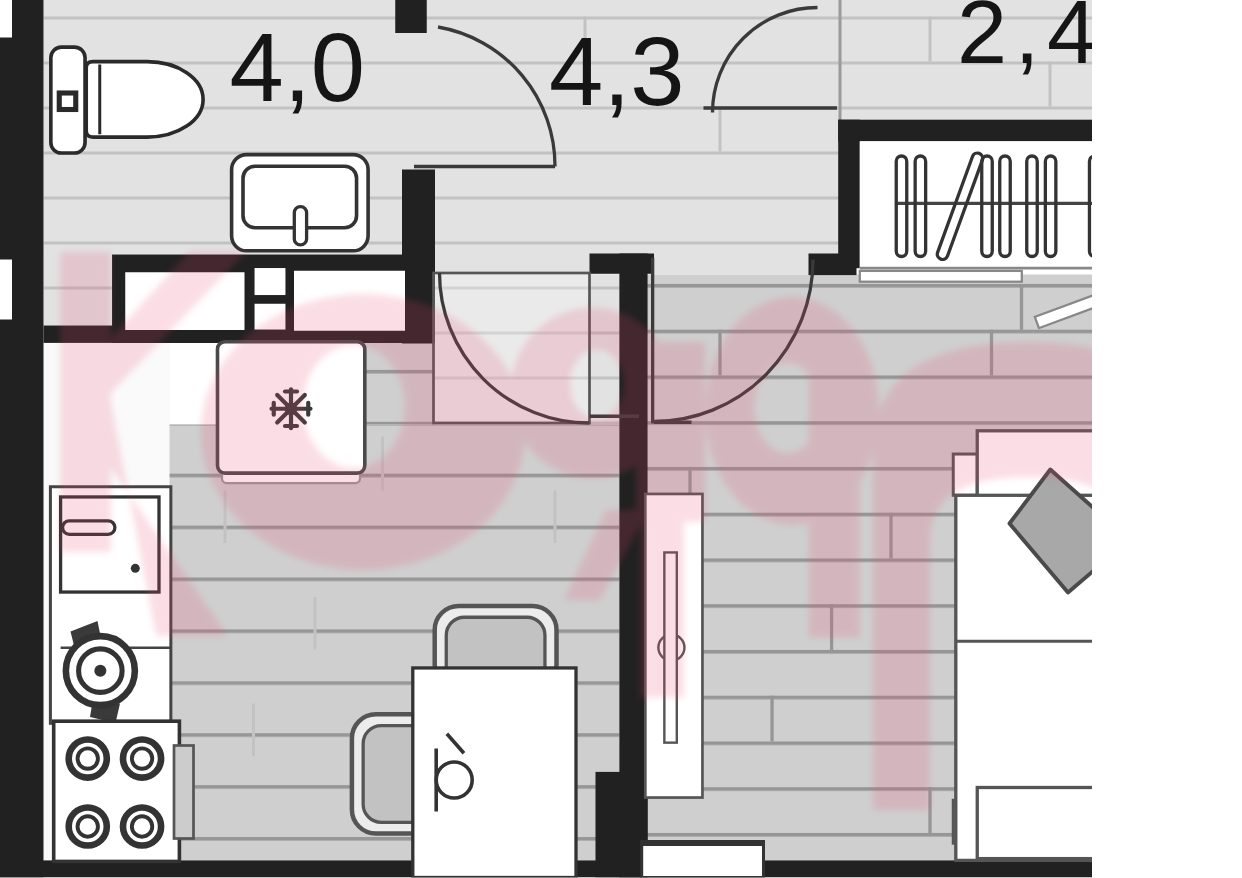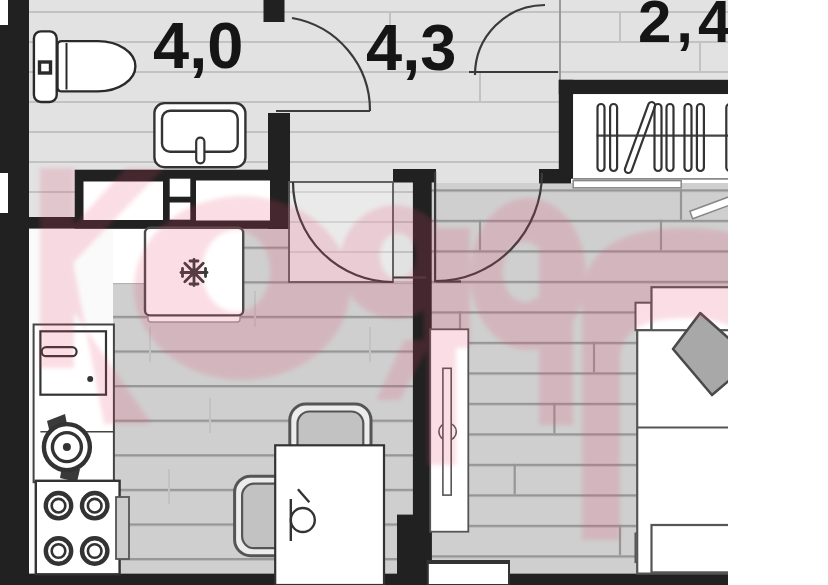--- a/index.html
+++ b/index.html
@@ -1,16 +1,16 @@
 <!DOCTYPE html>
 <html><head>
 <meta charset="utf-8">
 <style>
 html,body{margin:0;padding:0;background:#fff;}
-#plan{position:relative;width:728px;height:585px;overflow:hidden;font-weight:bold;}
+#plan{position:relative;width:728px;height:585px;overflow:hidden;}
 svg{display:block;}
 text{font-family:"Liberation Sans",sans-serif;}
 </style>
 </head>
 <body>
 <div id="plan">
 <svg width="828" height="585" viewBox="0 0 828 585">
 <defs>
 <pattern id="lightfloor" x="0" y="11" width="60" height="30" patternUnits="userSpaceOnUse">
   <rect x="0" y="0" width="60" height="30" fill="#e2e2e2"></rect>

